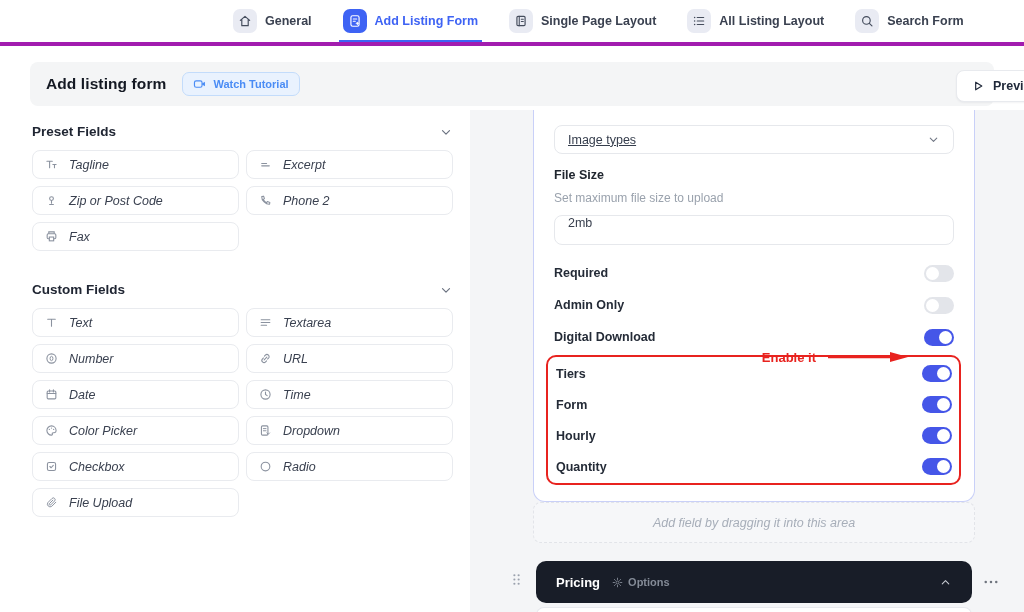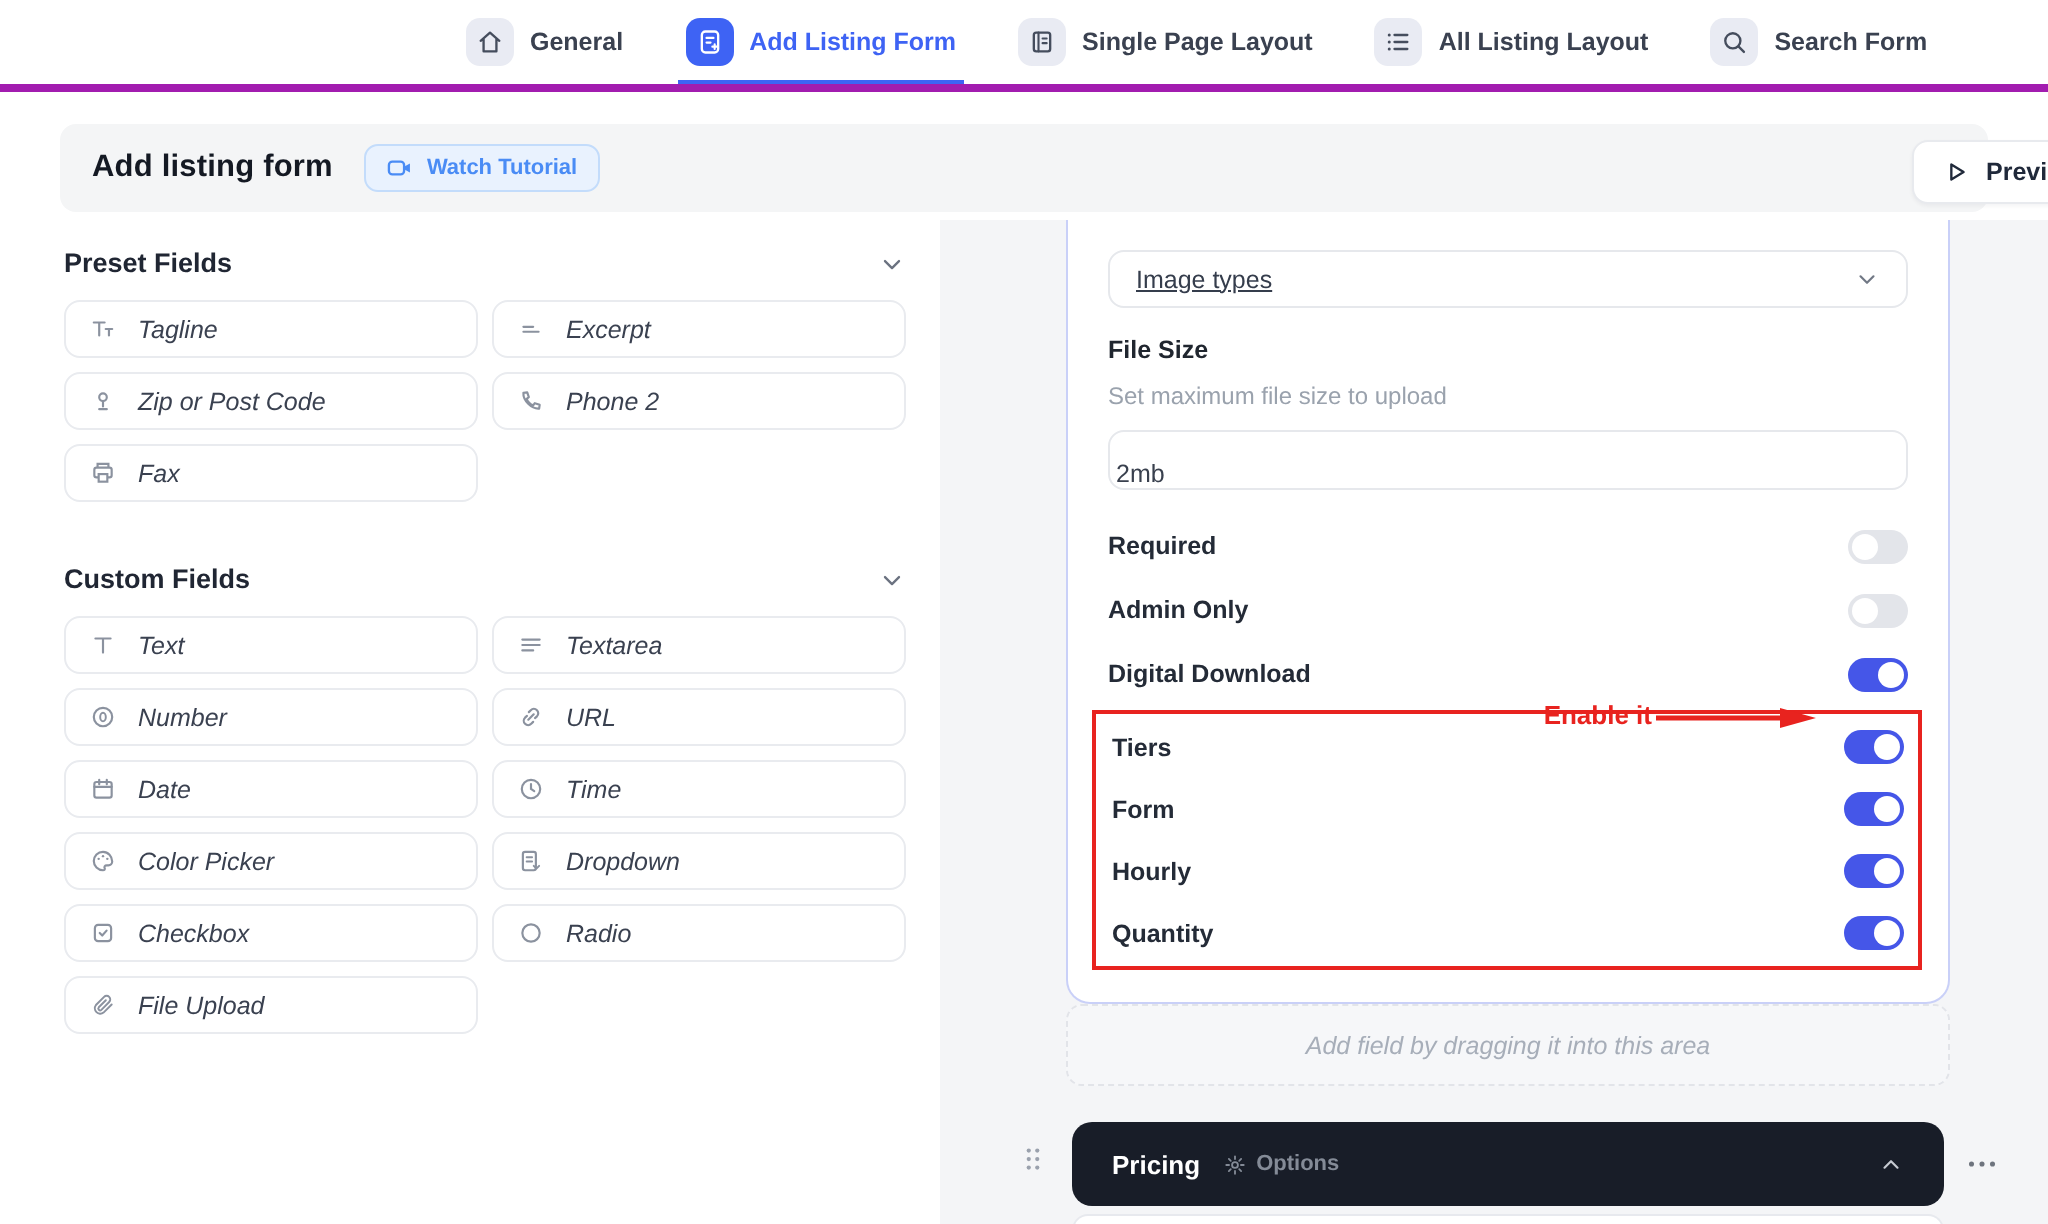--- a/index.html
+++ b/index.html
@@ -70,40 +70,40 @@
   .select {
     height:29px; border:1px solid #e6e8ec; border-radius:8px;
     display:flex; align-items:center; justify-content:space-between; padding:0 13px;
     font-size:12.5px; color:#353d4c; margin-bottom:14px; cursor:pointer;text-decoration:underline;
   }
   .select .ic { color:#717885; }
   .flabel { font-size:12.5px; font-weight:700; color:#20262f; margin:12px 0 9px; }
   .helper { font-size:12px; color:#9aa2ad; margin-bottom:10px; }
   .tinput {
     height:30px; border:1px solid #e6e8ec; border-radius:8px;
-    display:flex; align-items:flex-end; padding:0 3px; font-size:12.5px; color:#39404e;
+    display:flex; align-items:flex-start; padding:0 13px; font-size:12.5px; color:#39404e;
     margin-bottom:12px; cursor:text;
   }
   .trow { height:32px; display:flex; align-items:center; }
   .trow .tname { font-size:12.5px; font-weight:600; color:#242b37; margin-right:auto; }
   .toggle {
     width:30px; height:17px; border-radius:9px; background:#e3e5ea; position:relative;
     cursor:pointer; flex:none;
   }
   .toggle::after {
     content:""; position:absolute; top:2px; left:2px; width:13px; height:13px;
     border-radius:50%; background:#fff;
   }
   .toggle.on { background:#4556e8; }
   .toggle.on::after { left:auto; right:2px; }
-  .anno { display:flex; align-items:flex-end; margin-right:14px;margin-top:40px; }
+  .anno { display:flex; align-items:center; gap:10px; margin-right:14px;margin-top:40px; }
   .anno-text { font-size:13px; font-weight:700; color:#e8231f; }
   .red-box {
     margin:2px -7px 0 -8px; padding:1px 7px 1px 8px;
-    border:2px solid #e8231f; border-radius:0;
+    border:2px solid #e8231f; border-radius:10px;
   }
   .red-box .trow { height:31px; }
 
   .dropzone {
     position:absolute; left:63px; top:392px; width:442px; height:41px;
     border:1px dashed #e2e4e9; border-radius:8px; background:#f6f7f9;
     display:flex; align-items:center; justify-content:center;
     font-style:italic; font-size:12.5px; color:#a7aeb9;
   }
 

